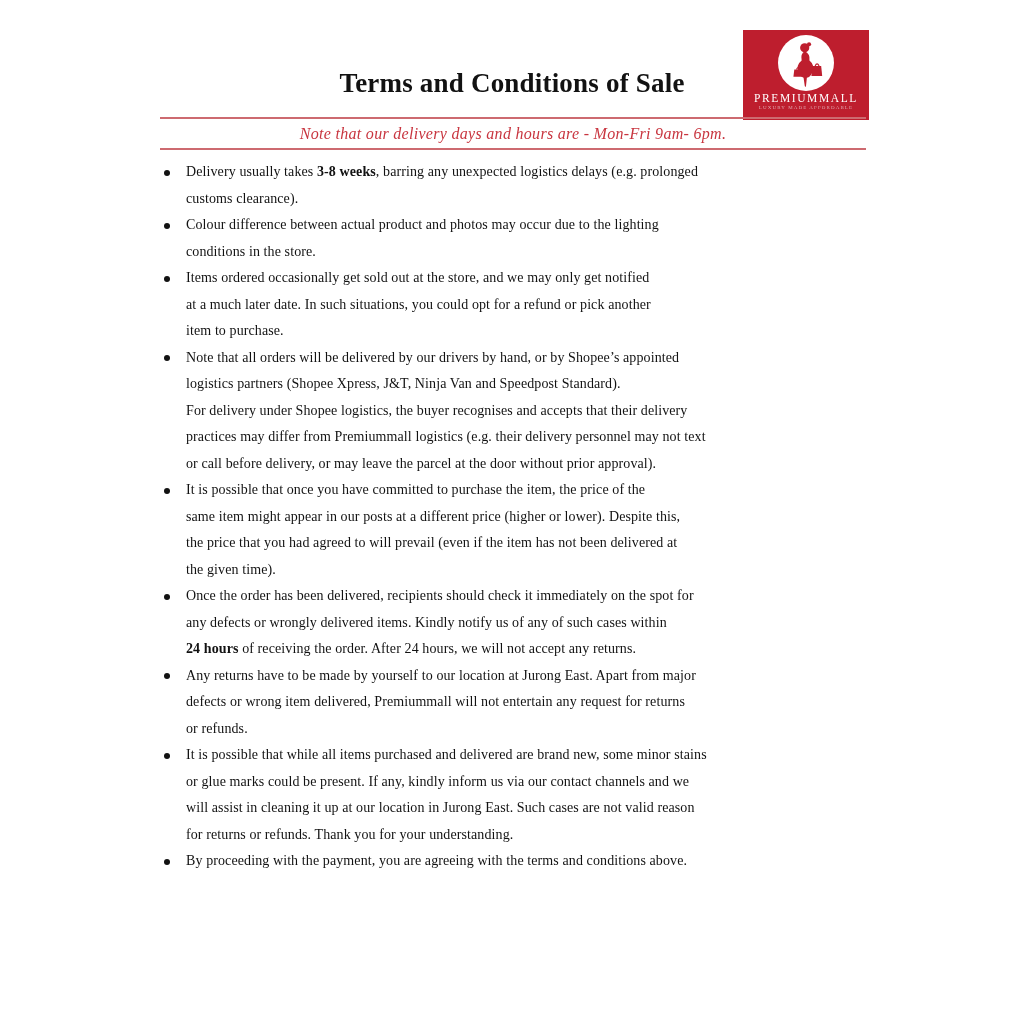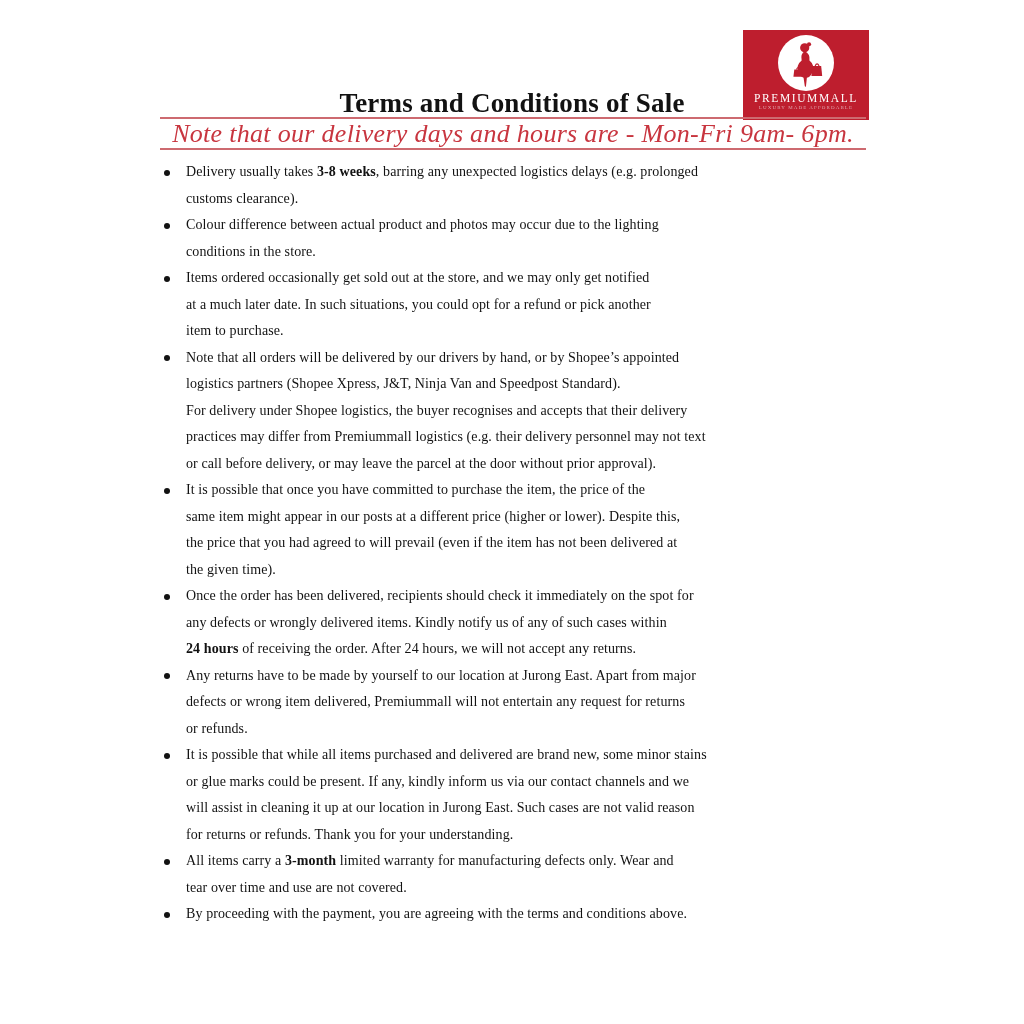--- a/index.html
+++ b/index.html
@@ -52,37 +52,36 @@
 
   
   .page-title {
     position: absolute;
     top: 68px; left: 0;
     width: 1024px;
     text-align: center;
     font-size: 27px;
     font-weight: 700;
     letter-spacing: 0.2px;
-    margin-top: 20px;
   }
 
   
   .notice-band {
     position: absolute;
     left: 160px; top: 117px;
     width: 706px;
     border-top: 2px solid var(--rule-red);
     border-bottom: 2px solid var(--rule-red);
   }
   .notice-text {
     display: block;
     text-align: center;
     color: var(--notice-red);
     font-style: italic;
-    font-size: 26px;
+    font-size: 16px;
     line-height: 29px;
     letter-spacing: 0.3px;
   }
 
   
   .terms {
     position: absolute;
     left: 160px; top: 159px;
     width: 720px;
   }
@@ -164,17 +163,15 @@
       <li><span>Once the order has been delivered, recipients should check it immediately on the spot for
 any defects or wrongly delivered items. Kindly notify us of any of such cases within
 </span><b>24 hours</b><span> of receiving the order. After 24 hours, we will not accept any returns.</span></li>
       <li><span>Any returns have to be made by yourself to our location at Jurong East. Apart from major
 defects or wrong item delivered, Premiummall will not entertain any request for returns
 or refunds.</span></li>
       <li><span>It is possible that while all items purchased and delivered are brand new, some minor stains
 or glue marks could be present. If any, kindly inform us via our contact channels and we
 will assist in cleaning it up at our location in Jurong East. Such cases are not valid reason
 for returns or refunds. Thank you for your understanding.</span></li>
-      <li><span>All items carry a </span><b>3-month</b><span> limited warranty for manufacturing defects only. Wear and
-tear over time and use are not covered.</span></li>
       <li><span>By proceeding with the payment, you are agreeing with the terms and conditions above.</span></li>
     </ul>
 </div>
 
 </body></html>

